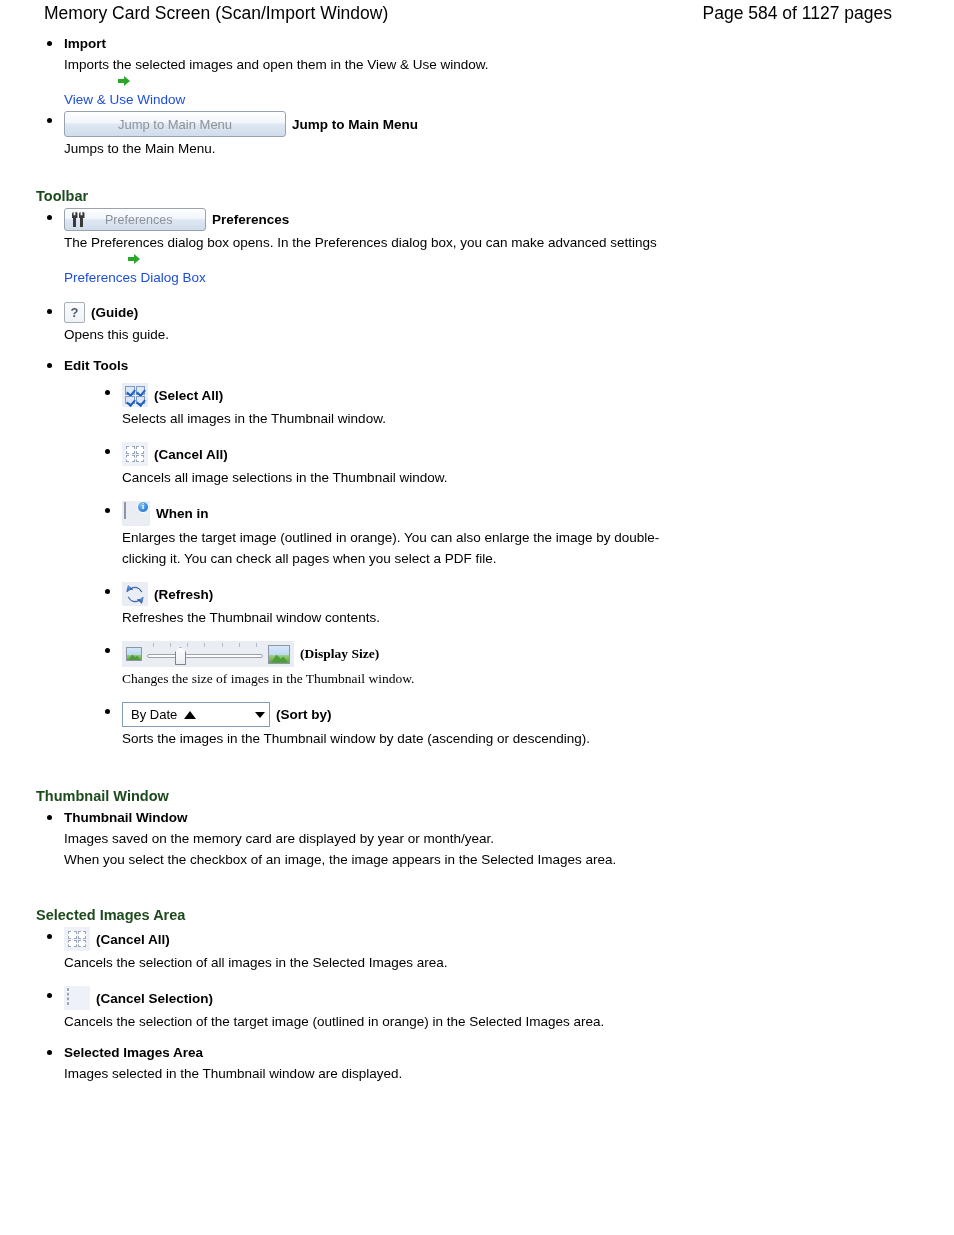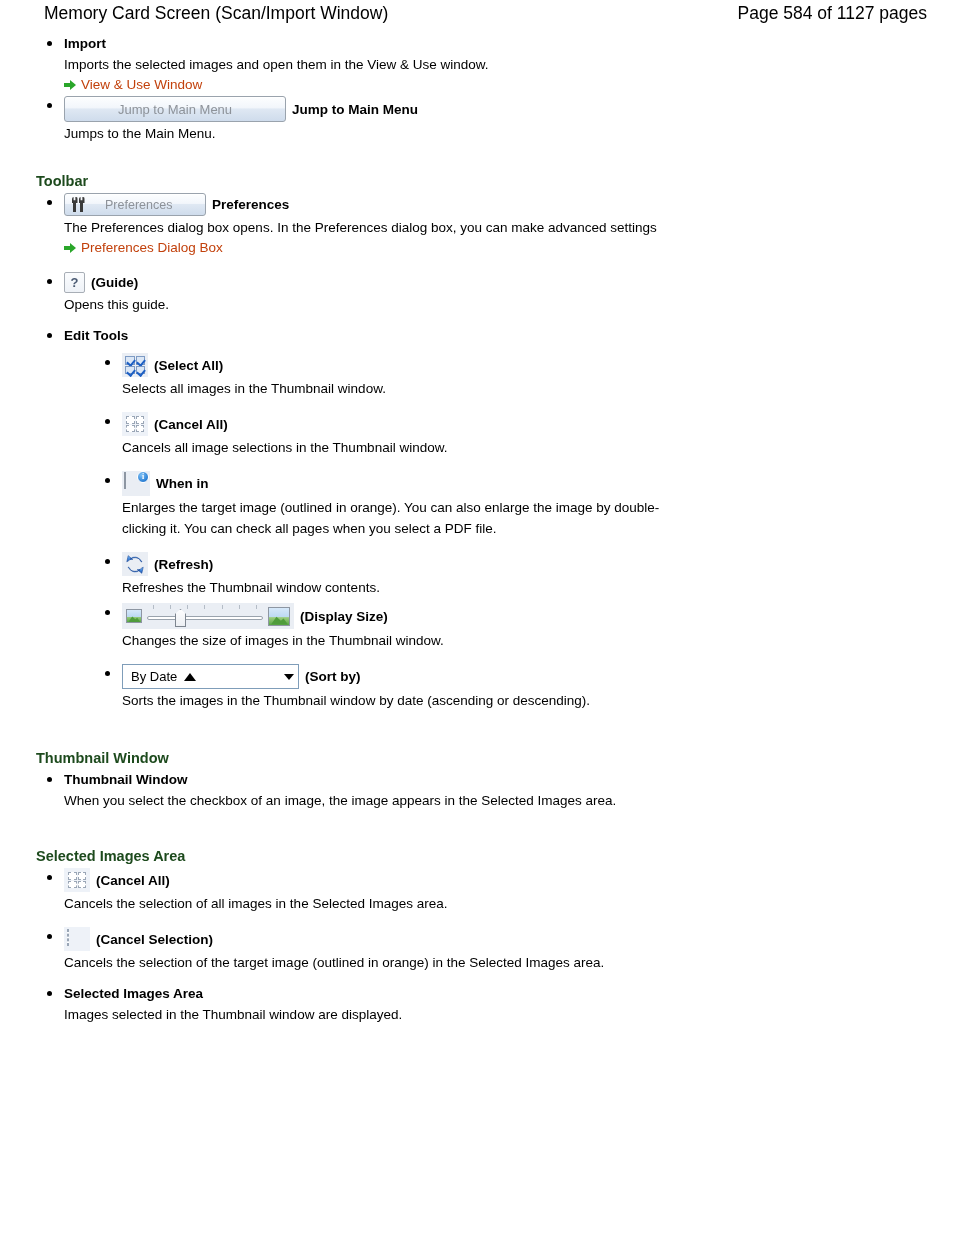--- a/index.html
+++ b/index.html
@@ -27,21 +27,21 @@
   .page-header .doc-title {
     position: absolute;
     left: 44px;
     top: 3px;
     font-size: 17.5px;
     color: #000;
     white-space: nowrap;
   }
   .page-header .page-count {
     position: absolute;
-    right: 27px;
+    right: 62px;
     top: 3px;
     font-size: 17.5px;
     color: #000;
     white-space: nowrap;
   }
 
   .content {
     padding: 0 20px;
   }
 
@@ -91,27 +91,28 @@
     line-height: 19px;
   }
   .desc {
     font-size: 13.5px;
     line-height: 19px;
     margin: 2px 0 0 0;
   }
 
   
   .xref {
-    color: #c2410c;
+    color: #1d4ed8;
     font-size: 13.5px;
     line-height: 19px;
     display: inline-flex;
     align-items: center;
     gap: 4px;
     margin-top: 1px;
+    flex-direction: column;
   }
   .arrow-ico {
     display: inline-block;
     width: 13px;
     height: 11px;
     position: relative;
     flex: 0 0 auto;
   }
   .arrow-ico::before {
     content: "";
@@ -360,21 +361,21 @@
     background: linear-gradient(to bottom, #fdfdfe 0%, #eceff3 100%);
     border: 1px solid #7d858f;
     box-sizing: border-box;
     clip-path: polygon(50% 0, 100% 28%, 100% 100%, 0 100%, 0 28%);
   }
 
   
   .combo {
     display: inline-flex;
     align-items: center;
-    width: 177px;
+    width: 148px;
     height: 25px;
     box-sizing: border-box;
     border: 1px solid #7f9db9;
     background: #ffffff;
     padding: 0 4px 0 8px;
     font-size: 13px;
     flex: 0 0 auto;
   }
   .combo .combo-text { color: #000; }
   .combo .asc-arrow {
@@ -507,21 +508,21 @@
                 </defs>
                 <path d="M4.2 12.6 A6.2 6.2 0 0 0 15 14.6 L12.3 14.6 L16.8 18.3 L18.2 12.2 L16.2 13.4 A7.9 7.9 0 0 1 3 12.0 Z" fill="url(#rfg)" stroke="#1c4c9a" stroke-width="0.6"></path>
                 <path d="M15.8 6.4 A6.2 6.2 0 0 0 5 4.4 L7.7 4.4 L3.2 0.7 L1.8 6.8 L3.8 5.6 A7.9 7.9 0 0 1 17 7.0 Z" fill="url(#rfg)" stroke="#1c4c9a" stroke-width="0.6"></path>
               </svg>
             </span>
             <span class="widget-caption">(Refresh)</span>
           </div>
           <div class="desc">Refreshes the Thumbnail window contents.</div>
         </li>
 
-        <li class="mid" style="margin-top:6px;">
+        <li class="mid" style="margin-top:14px;font-family:Liberation Serif, serif;">
           <div class="widget-row">
             <span class="slider-ctl">
               <span class="pic-ico pic-small"></span>
               <span class="slider-track-wrap">
                 <span class="ticks">
                   <span></span>
                     <span></span>
                     <span></span>
                     <span></span>
                     <span></span>
@@ -551,20 +552,21 @@
         </li>
       </ul>
     </li>
   </ul>
 
   <div class="section-heading sec-thumb">Thumbnail Window</div>
 
   <ul class="lvl1">
     <li class="tight">
       <div class="item-title">Thumbnail Window</div>
+      <div class="desc">Images saved on the memory card are displayed by year or month/year.</div>
       <div class="desc">When you select the checkbox of an image, the image appears in the Selected Images area.</div>
     </li>
   </ul>
 
   <div class="section-heading sec-selimg">Selected Images Area</div>
 
   <ul class="lvl1">
     <li class="mid">
       <div class="widget-row">
         <span class="grid-ico empty">

